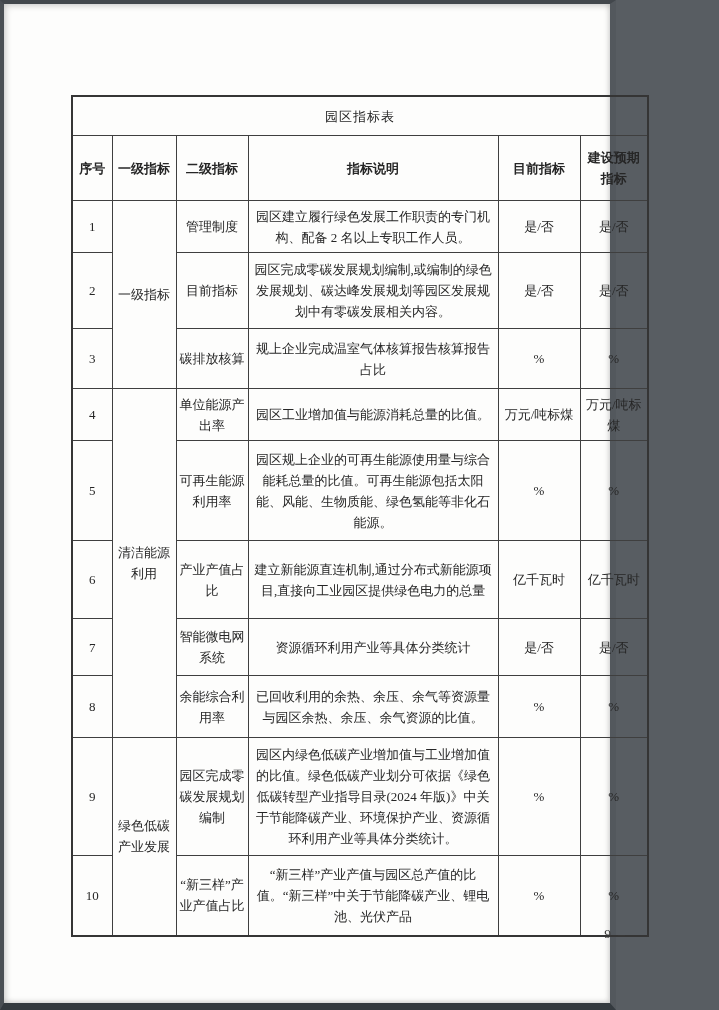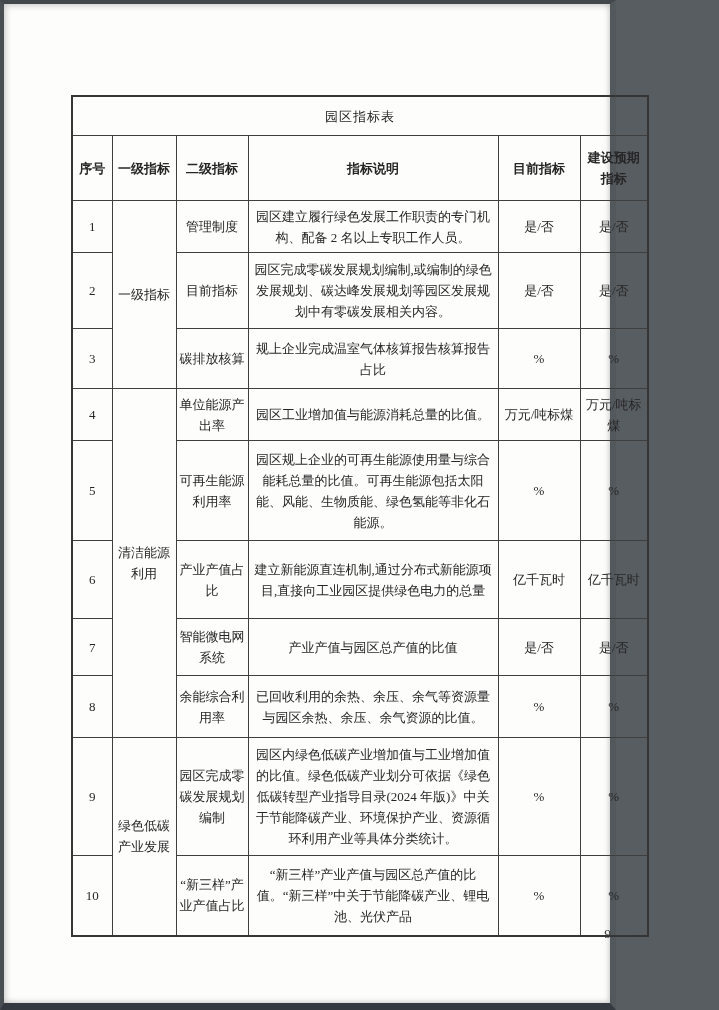--- a/index.html
+++ b/index.html
@@ -139,21 +139,21 @@
       <td>6</td>
       <td>产业产值占比</td>
       <td class="desc">建立新能源直连机制,通过分布式新能源项目,直接向工业园区提供绿色电力的总量</td>
       <td>亿千瓦时</td>
       <td>亿千瓦时</td>
     </tr>
 
     <tr class="r7">
       <td>7</td>
       <td>智能微电网系统</td>
-      <td class="desc">产业产值与园区总产值的比值</td>
+      <td class="desc">资源循环利用产业等具体分类统计</td>
       <td>是/否</td>
       <td>是/否</td>
     </tr>
 
     <tr class="r8">
       <td>8</td>
       <td>余能综合利用率</td>
       <td class="desc">已回收利用的余热、余压、余气等资源量与园区余热、余压、余气资源的比值。</td>
       <td>%</td>
       <td>%</td>

